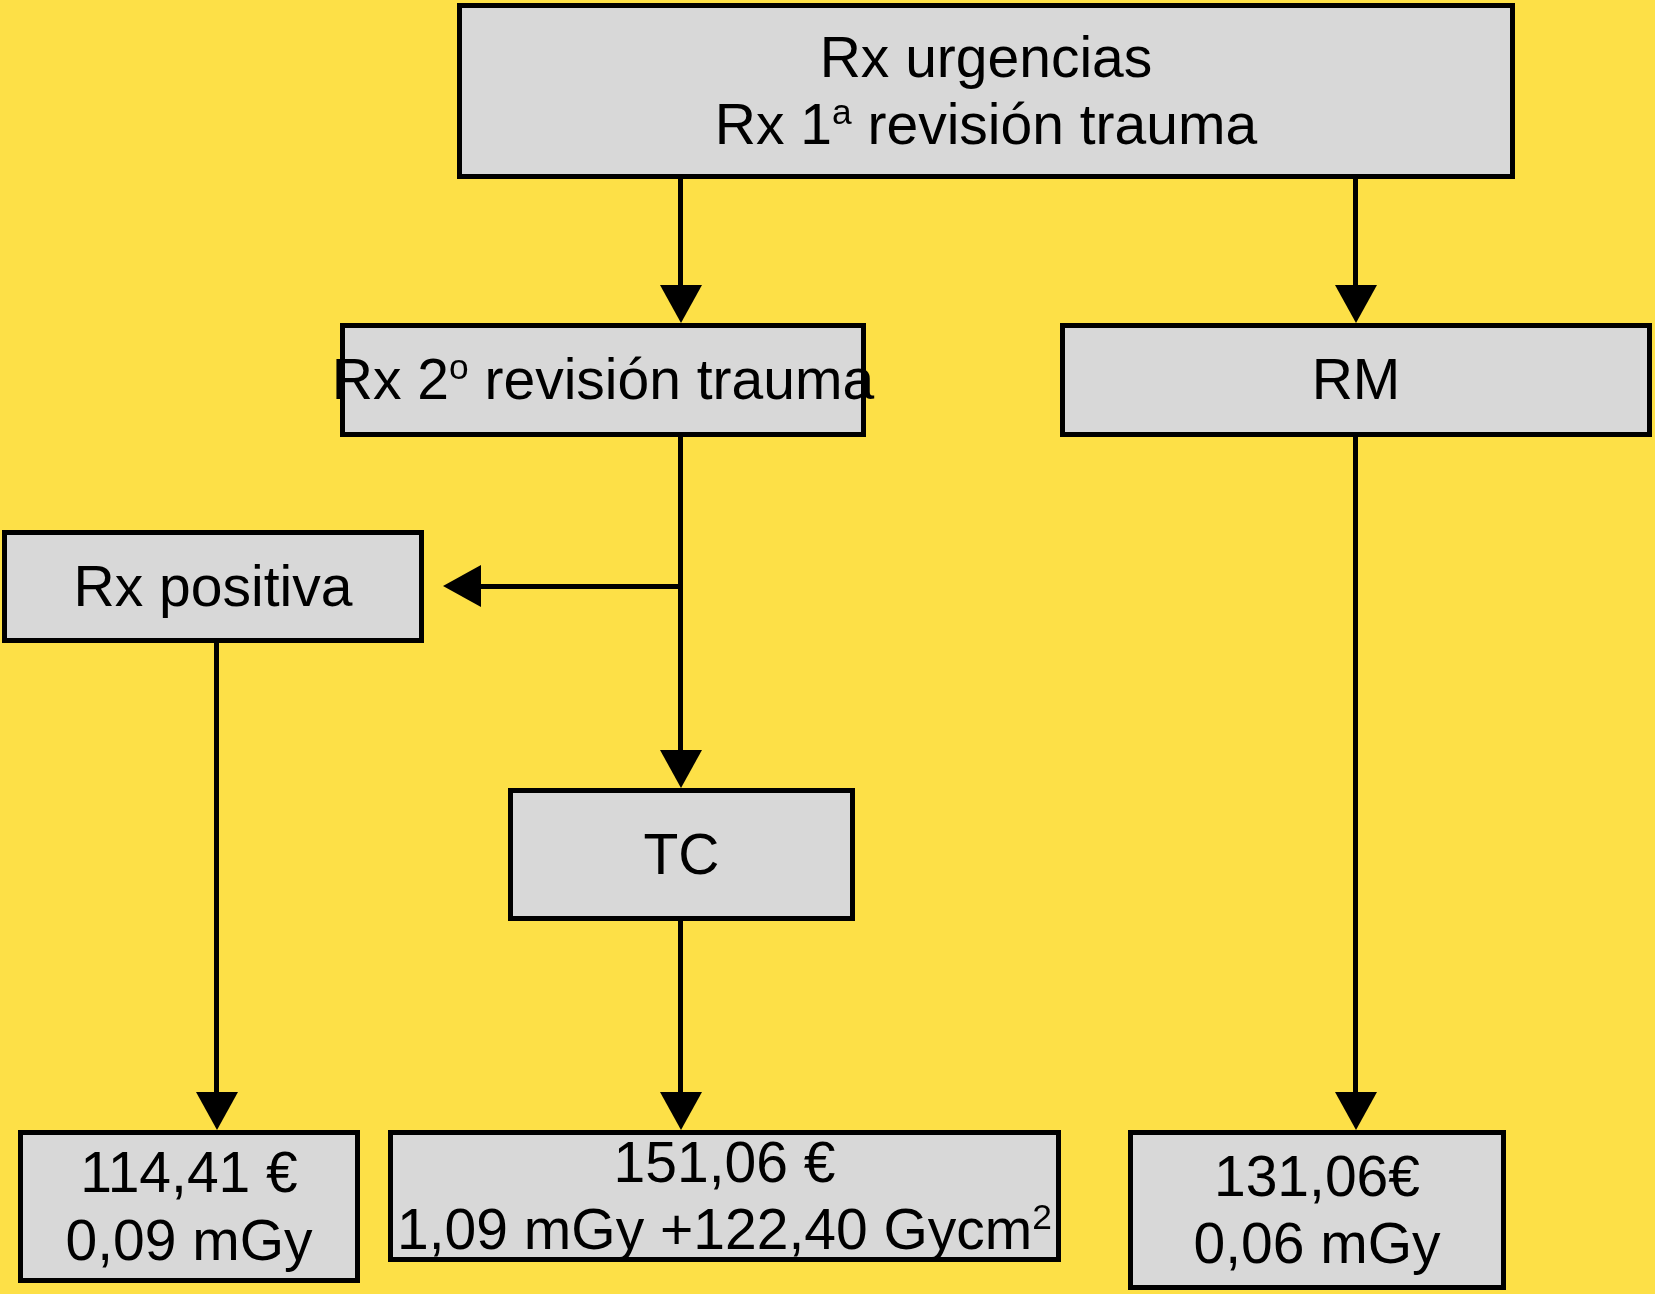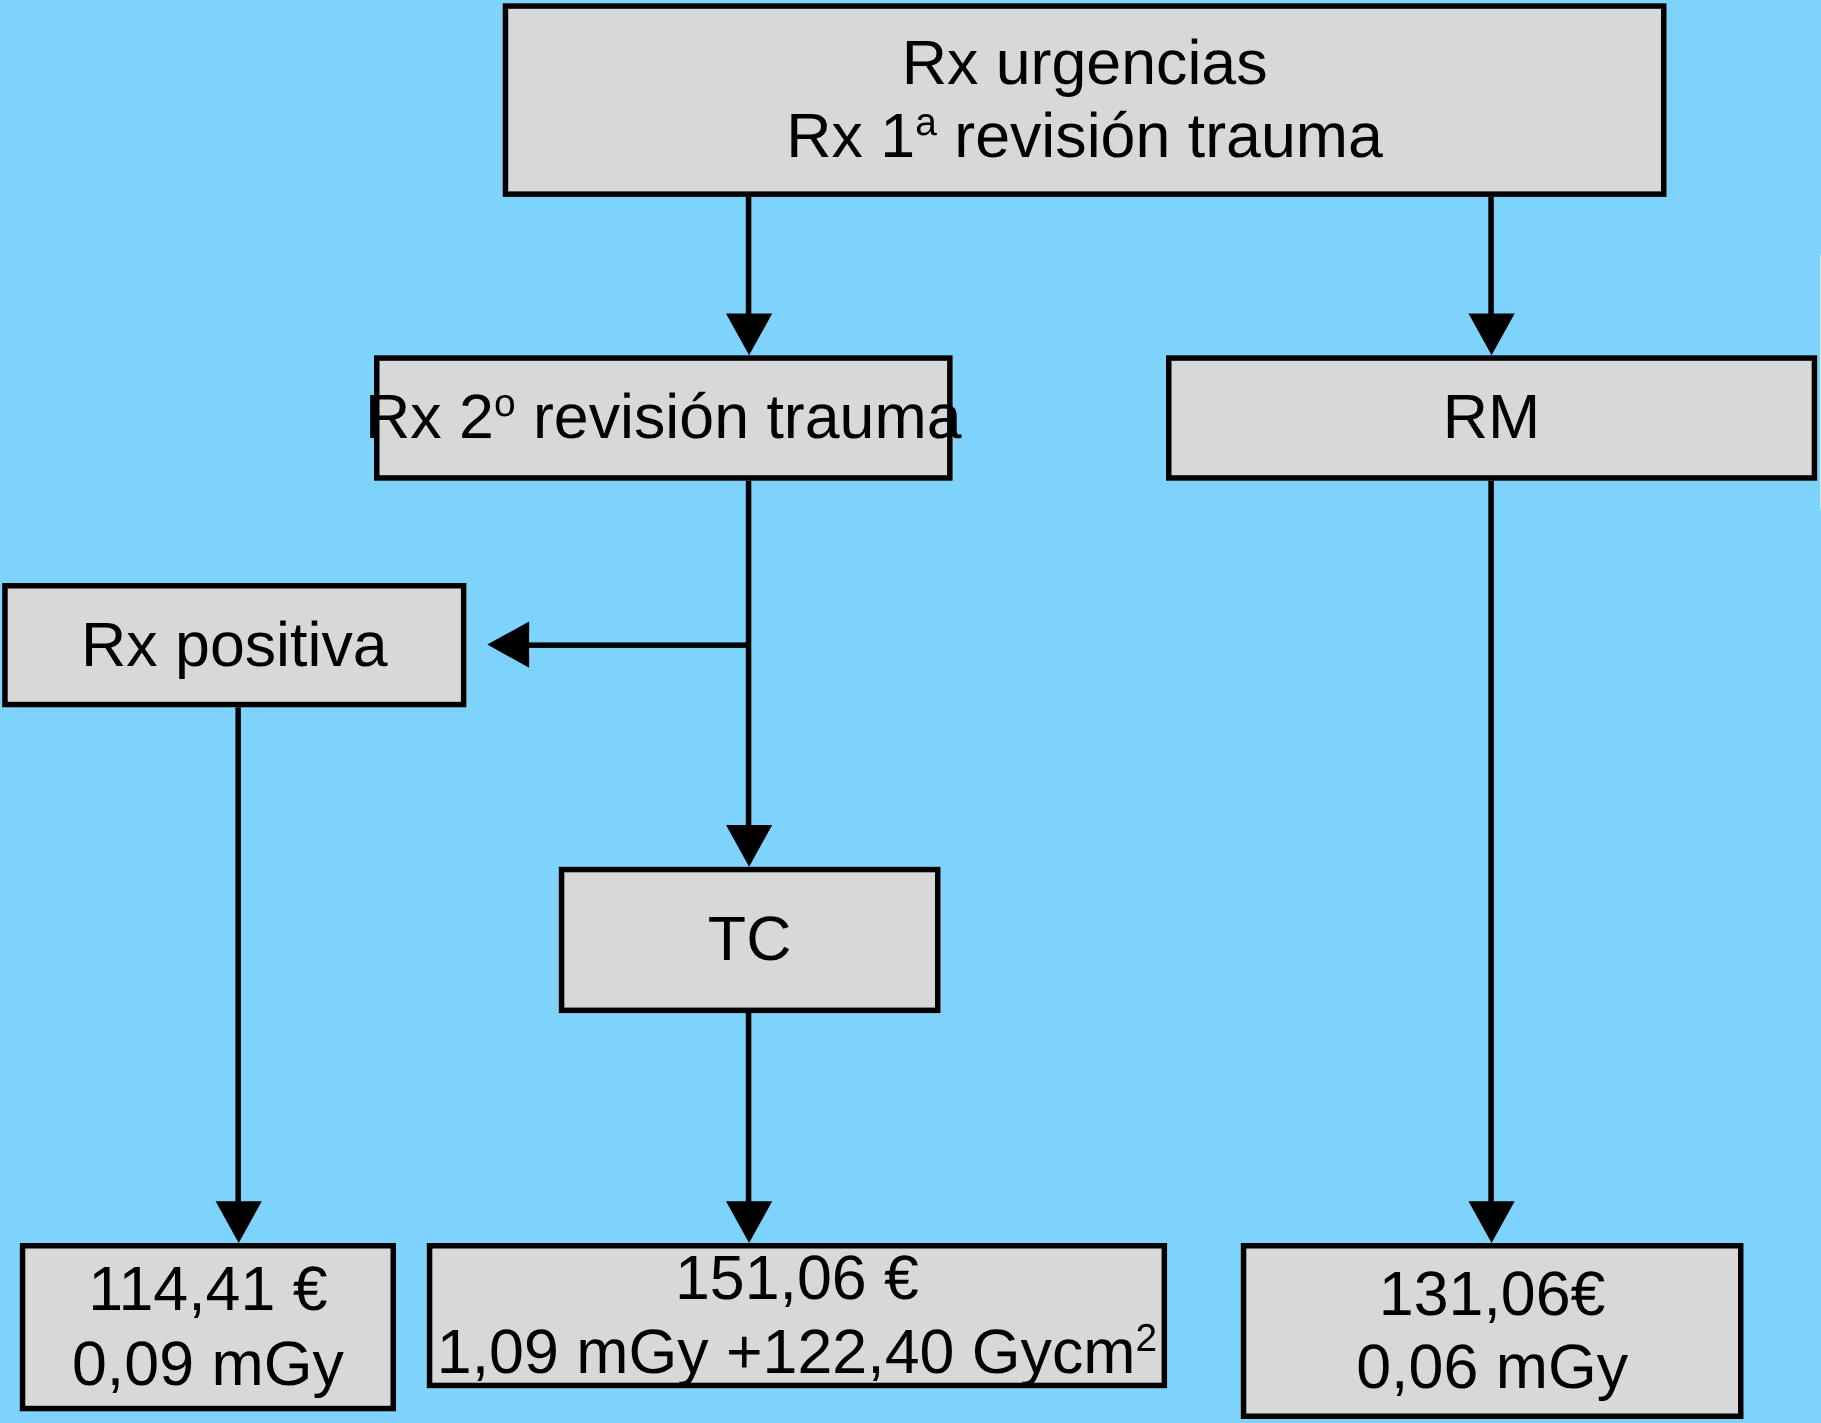--- a/index.html
+++ b/index.html
@@ -4,21 +4,21 @@
 <style>
   html, body {
     margin: 0;
     padding: 0;
     background: #ffffff;
   }
   #canvas {
     position: relative;
     width: 1655px;
     height: 1294px;
-    background: #7dd3fc;
+    background: #fde047;
     font-family: "Liberation Sans", sans-serif;
     color: #000000;
     overflow: hidden;
     text-decoration: underline;
   }
   .node {
     position: absolute;
     background: #d8d8d8;
     border: 5px solid #000000;
     box-sizing: border-box;
@@ -64,21 +64,21 @@
   }
 
   
   #box-urgencias  { left: 457px;  top: 3px;    width: 1058px; height: 176px; }
   #box-rx2        { left: 340px;  top: 323px;  width: 526px;  height: 114px; }
   #box-rm         { left: 1060px; top: 323px;  width: 592px;  height: 114px; }
   #box-rxpos      { left: 2px;    top: 530px;  width: 422px;  height: 113px; }
   #box-tc         { left: 508px;  top: 788px;  width: 347px;  height: 133px; }
   #box-cost-rx    { left: 18px;   top: 1130px; width: 342px;  height: 153px; }
   #box-cost-tc    { left: 388px;  top: 1130px; width: 673px;  height: 132px; }
-  #box-cost-rm    { left: 1128px; top: 1130px; width: 457px;  height: 160px; }
+  #box-cost-rm    { left: 1128px; top: 1130px; width: 378px;  height: 160px; }
 </style>
 </head>
 <body>
 
 <div id="canvas">
 
   <div class="node" id="box-urgencias">
     <div>Rx urgencias</div>
     <div><span>Rx 1</span><span class="sup">a</span><span> revisión trauma</span></div>
   </div>

